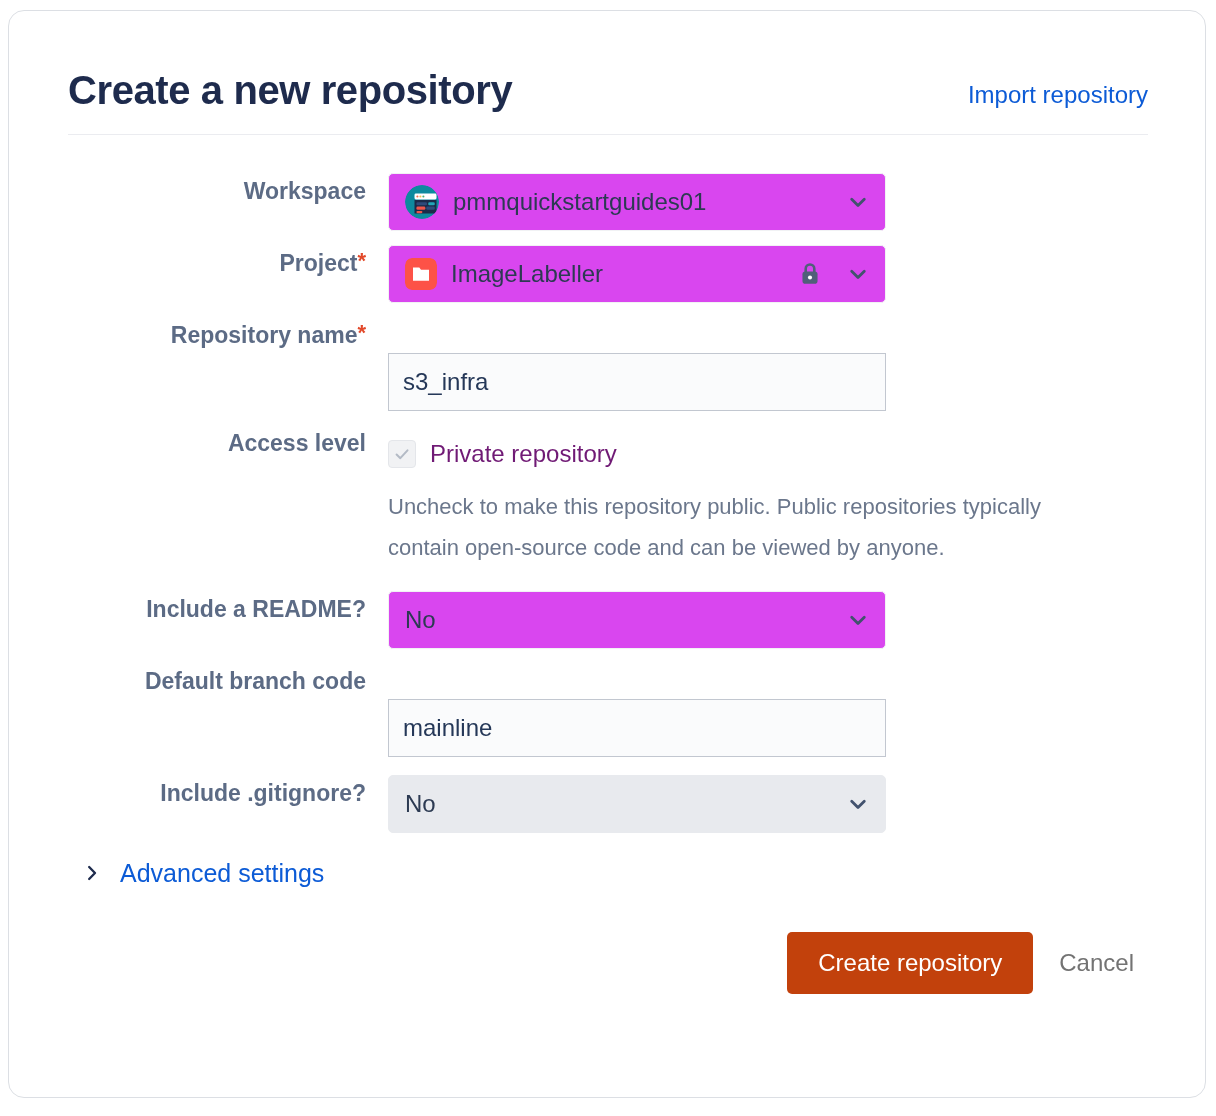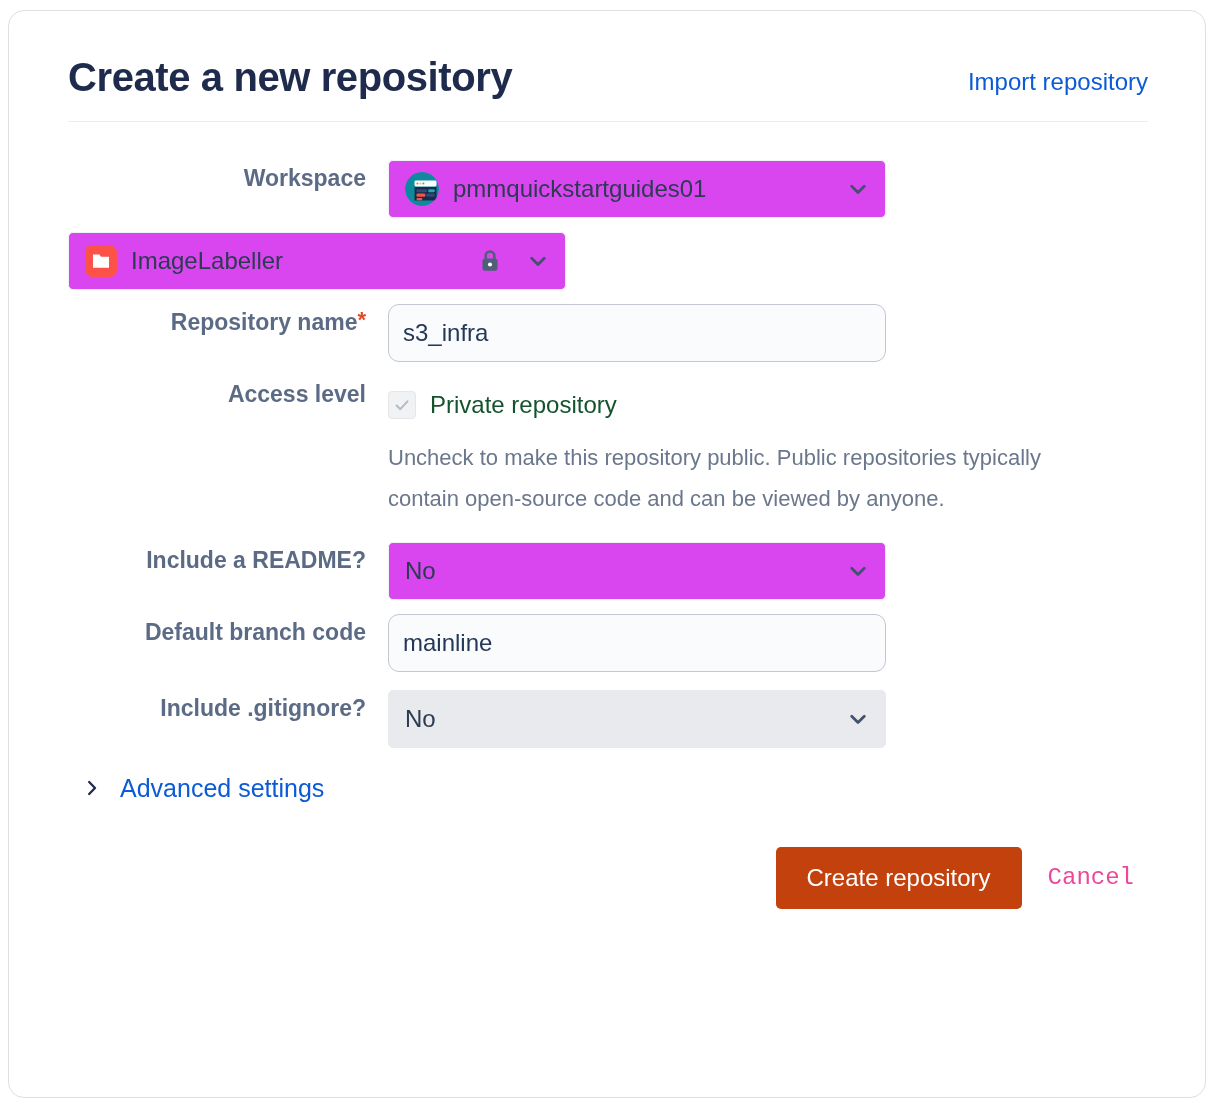--- a/index.html
+++ b/index.html
@@ -21,21 +21,21 @@
     height: 1088px;
     box-sizing: border-box;
     background: #ffffff;
     border: 1px solid #dcdfe4;
     border-radius: 16px;
     overflow: hidden;
   }
   .inner {
     position: absolute;
     left: 59px;
-    top: 44px;
+    top: 57px;
     width: 1080px;
   }
 
   
   .header {
     display: flex;
     align-items: flex-end;
     justify-content: space-between;
     padding-bottom: 22px;
     border-bottom: 1px solid #ebecf0;
@@ -153,26 +153,27 @@
     display: block;
   }
 
   
   .text-input {
     width: 498px;
     height: 58px;
     box-sizing: border-box;
     background: #fafbfc;
     border: 1px solid #c2c7d0;
-    border-radius: 11px;
+    border-radius: 0;
     font-size: 24px;
     color: #253858;
     padding: 0 14px;
     font-family: "Liberation Sans", sans-serif;
     outline: none;
+    margin-top: 36px;
   }
 
   
   .check-row {
     display: flex;
     align-items: center;
     height: 58px;
   }
   .checkbox {
     width: 28px;
@@ -182,21 +183,21 @@
     background: #f1f2f4;
     border: 1px solid #e4e6ea;
     display: flex;
     align-items: center;
     justify-content: center;
     margin-right: 14px;
     box-sizing: border-box;
   }
   .check-label {
     font-size: 24px;
-    color: #14532d;
+    color: #701a75;
   }
   .help-text {
     margin-top: 4px;
     width: 680px;
     font-size: 22px;
     line-height: 1.86;
     color: #6b778c;
   }
 
   
@@ -233,23 +234,23 @@
     font-family: "Liberation Sans", sans-serif;
     border: none;
     border-radius: 5px;
     height: 62px;
     padding: 0 31px;
     cursor: pointer;
   }
   .btn-link {
     background: transparent;
     border: none;
-    color: #ec4899;
-    font-size: 24px;
-    font-family: Liberation Mono, monospace;
+    color: #737373;
+    font-size: 24px;
+    font-family: Liberation Sans, sans-serif;
     padding: 0 14px;
     margin-left: 12px;
     cursor: pointer;
   }
 </style>
 </head>
 <body>
 
 <div class="card">
   <div class="inner">
@@ -284,20 +285,21 @@
             <span class="chev">
               <svg viewBox="0 0 24 24" width="26" height="26" aria-hidden="true">
                 <path d="M6.2 9.4 L12 15.2 L17.8 9.4" fill="none" stroke="#42526e" stroke-width="2.6" stroke-linecap="round" stroke-linejoin="round"></path>
               </svg>
             </span>
           </div>
         </div>
       </div>
 
       <div class="row">
+        <div class="label-col"><span>Project</span><span class="req">*</span></div>
         <div class="ctl-col">
           <div class="select">
             <span class="proj-avatar">
               <svg viewBox="0 0 32 32" width="32" height="32" aria-hidden="true">
                 <rect x="0" y="0" width="32" height="32" rx="7" fill="#fd5247"></rect>
                 <path d="M8 9.5 h6.3 l1.7 2.2 H24 v11 H8 Z" fill="#ffffff"></path>
               </svg>
             </span>
             <span class="value">ImageLabeller</span>
             <span class="lock">

